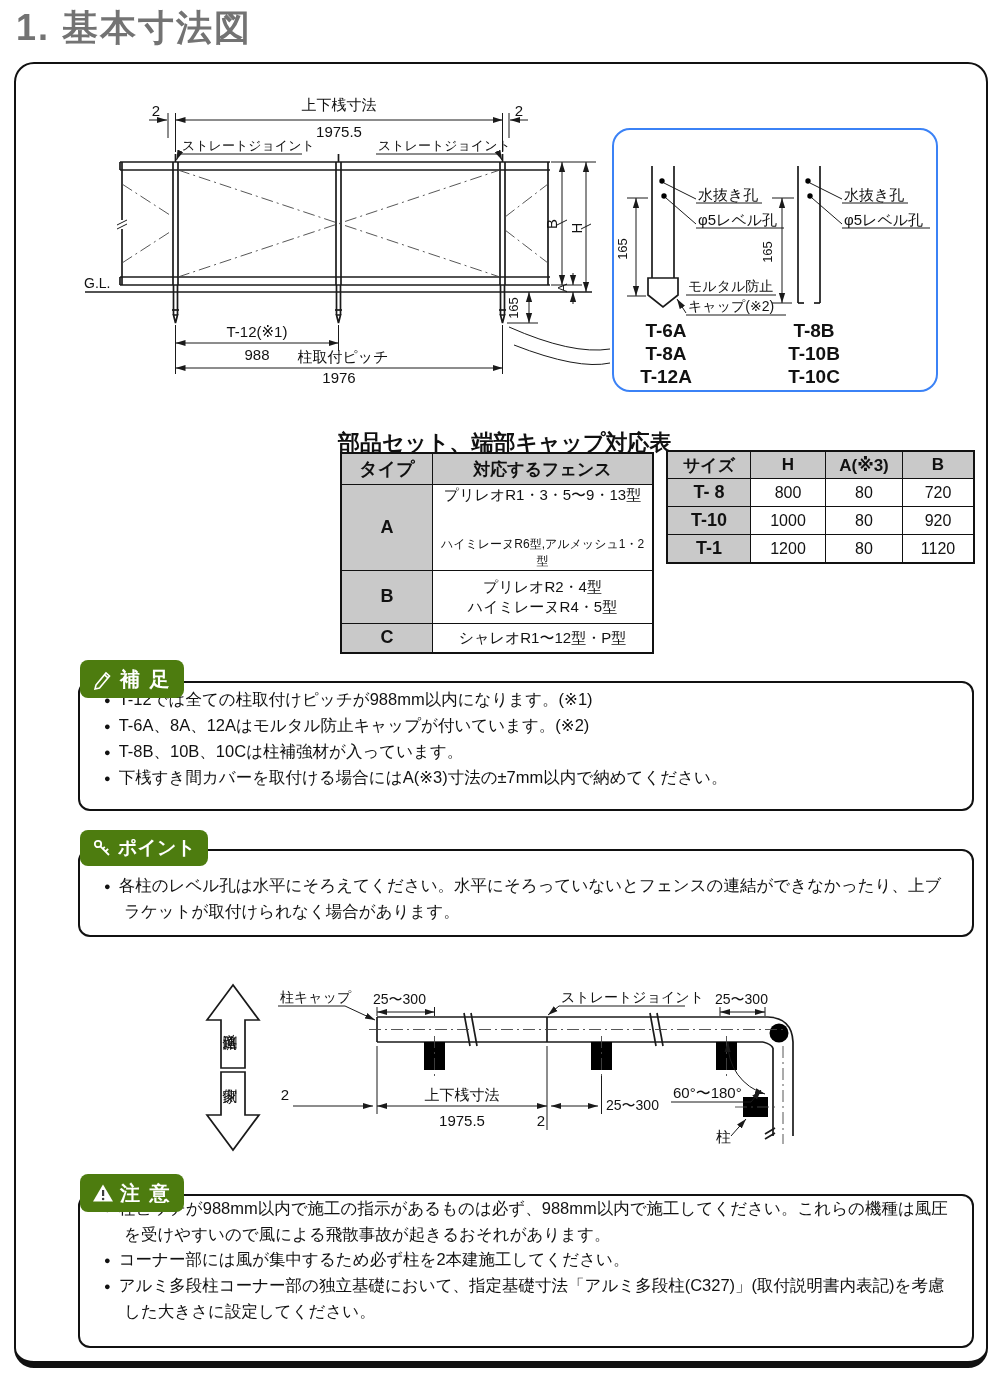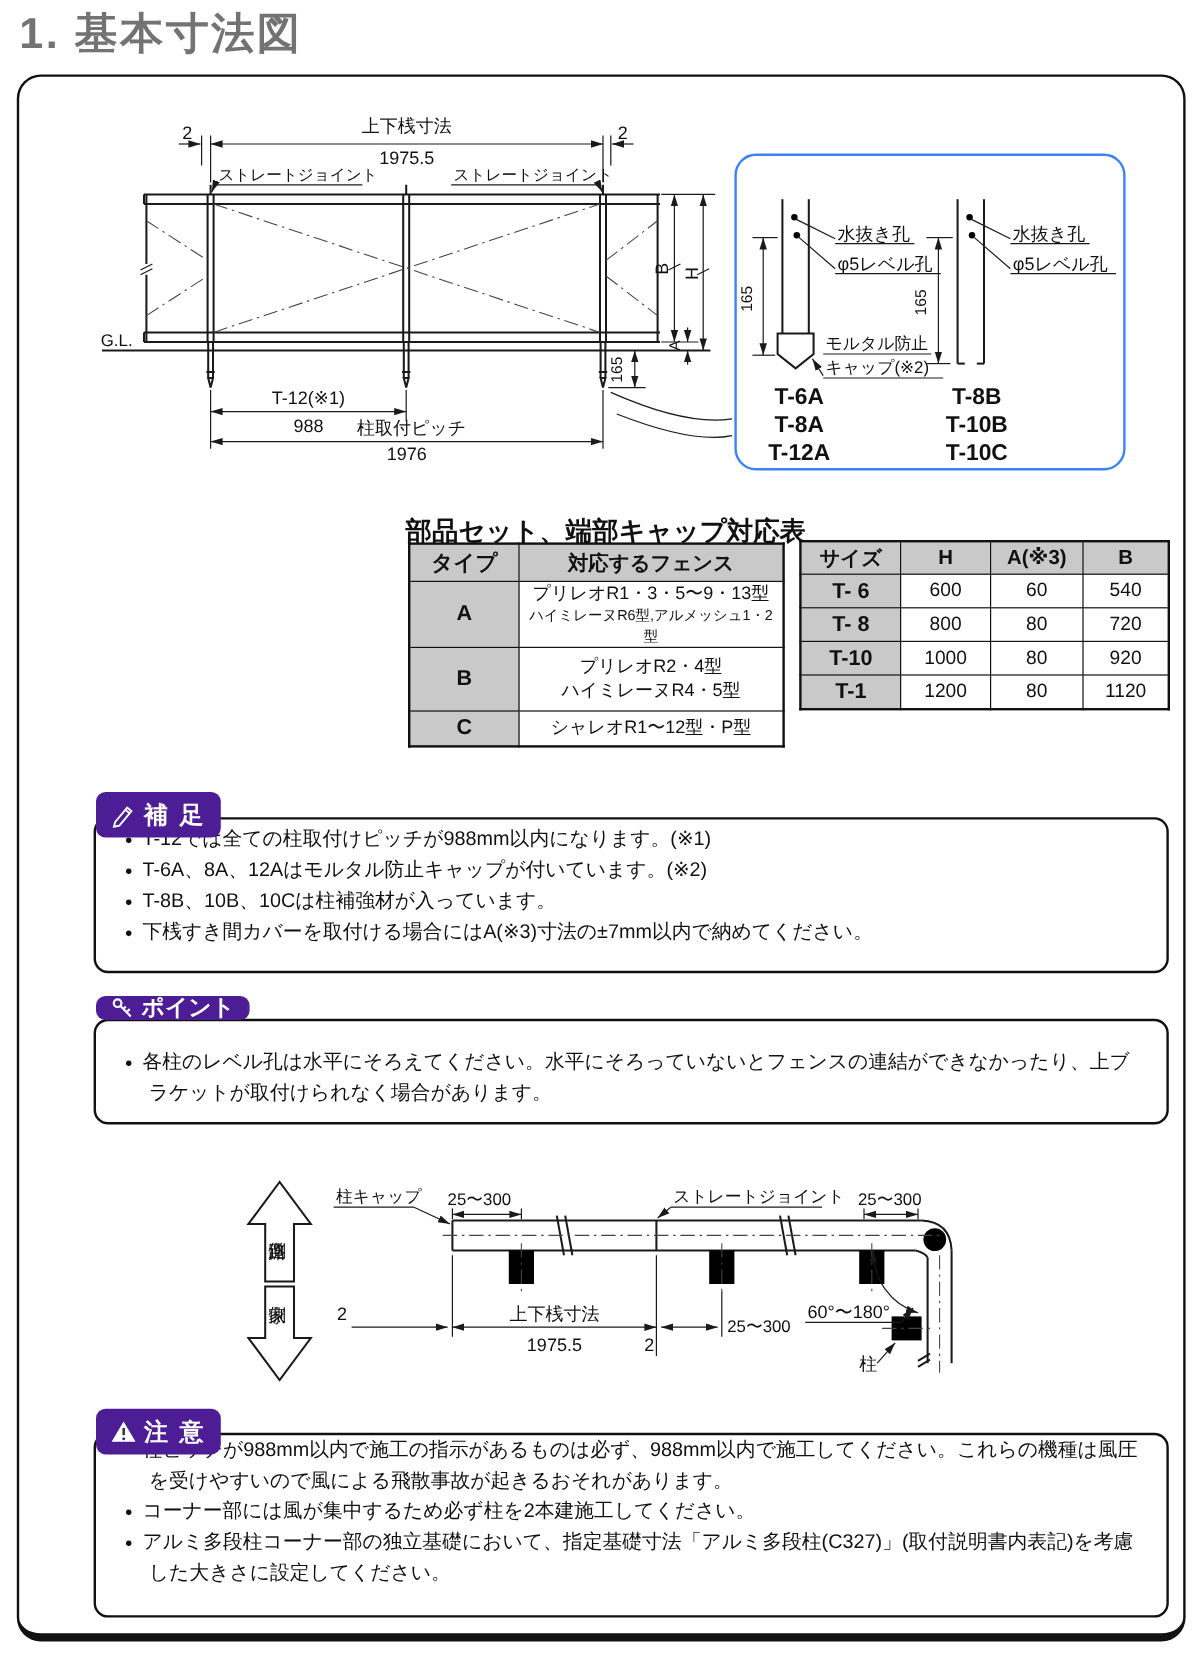--- a/index.html
+++ b/index.html
@@ -23,26 +23,26 @@
              border:2px solid #3b82f6;border-radius:18px;}
   
   .tbl{border-collapse:collapse;position:absolute;table-layout:fixed;}
   .tbl td,.tbl th{border:1.6px solid #111;text-align:center;vertical-align:middle;padding:0 2px;}
   .tbl{border:2.5px solid #111;}
   .gray{background:#c9c9c9;}
   #parts-title{position:absolute;left:338px;top:428px;font-size:22px;font-weight:700;}
   #parts-table{left:340px;top:452px;width:314px;font-size:16px;}
   #parts-table .typ{font-size:18px;font-weight:700;width:86px;}
   #parts-table .f1{font-size:15px;line-height:1.35;}
-  #parts-table .f2{font-size:12px;line-height:1.4;}
+  #parts-table .f2{font-size:12px;line-height:1.4;margin-top:31px;}
   #size-table{left:666px;top:450px;width:290px;font-size:16px;}
   #size-table th{font-size:17px;font-weight:700;}
   #size-table .sz{font-size:18px;font-weight:700;}
   
-  .note-tab{position:absolute;height:38px;background:#4c1d95;border-radius:8px;color:#fff;
+  .note-tab{position:absolute;height:38px;background:#4d7c0f;border-radius:8px;color:#fff;
             display:flex;align-items:center;justify-content:center;gap:6px;z-index:3;
             font-size:20px;font-weight:700;letter-spacing:2px;padding:0 12px;box-sizing:border-box;}
   .note-box{position:absolute;left:78px;width:896px;box-sizing:border-box;border:2px solid #111;border-radius:12px;z-index:1;}
   .note-box ul{margin:0;padding:14px 18px 10px 24px;list-style:none;}
   .note-box li{font-size:16.5px;line-height:25px;padding-left:20px;text-indent:-20px;}
   .note-box li::before{content:"●";font-size:11px;margin-right:8px;vertical-align:1px;}
   
   .vlabel{position:absolute;writing-mode:vertical-rl;text-orientation:upright;font-size:15px;letter-spacing:1px;line-height:1;}
 </style>
 </head>
@@ -239,26 +239,20 @@
 
   <table class="tbl" id="size-table">
     <tbody>
         <tr>
       <th class="gray" style="width:78px;height:26px;">サイズ</th>
       <th class="gray" style="width:70px;">H</th>
       <th class="gray" style="width:72px;">A(※3)</th>
       <th class="gray" style="width:66px;">B</th>
     </tr>
     <tr>
-      <td class="gray sz" style="height:27px;">T- 6</td>
-      <td>600</td>
-      <td>60</td>
-      <td>540</td>
-    </tr>
-    <tr>
       <td class="gray sz" style="height:27px;">T- 8</td>
       <td>800</td>
       <td>80</td>
       <td>720</td>
     </tr>
     <tr>
       <td class="gray sz" style="height:27px;">T-10</td>
       <td>1000</td>
       <td>80</td>
       <td>920</td>
@@ -283,21 +277,21 @@
   </div>
   <div class="note-box" style="top:681px;height:130px;">
     <ul style="padding-top:4px;">
       <li>T-12では全ての柱取付けピッチが988mm以内になります。(※1)</li>
       <li>T-6A、8A、12Aはモルタル防止キャップが付いています。(※2)</li>
       <li>T-8B、10B、10Cは柱補強材が入っています。</li>
       <li>下桟すき間カバーを取付ける場合にはA(※3)寸法の±7mm以内で納めてください。</li>
     </ul>
   </div>
 
-  <div class="note-tab" style="left:80px;top:830px;height:20px;font-size:19px;letter-spacing:0;">
+  <div class="note-tab" style="left:80px;top:830px;height:36px;font-size:19px;letter-spacing:0;">
     <svg width="20" height="20" viewBox="0 0 20 20">
       <g stroke="#fff" fill="none" stroke-width="1.8">
         <circle cx="6" cy="6" r="3.2"></circle>
         <path d="M8.4,8.4 L17,17 M13.5,13.5 l2.6,-2.6 M10.8,10.8 l2,-2"></path>
       </g>
     </svg>
     <span>ポイント</span>
   </div>
   <div class="note-box" style="top:849px;height:88px;">
     <ul style="padding-top:22px;">

